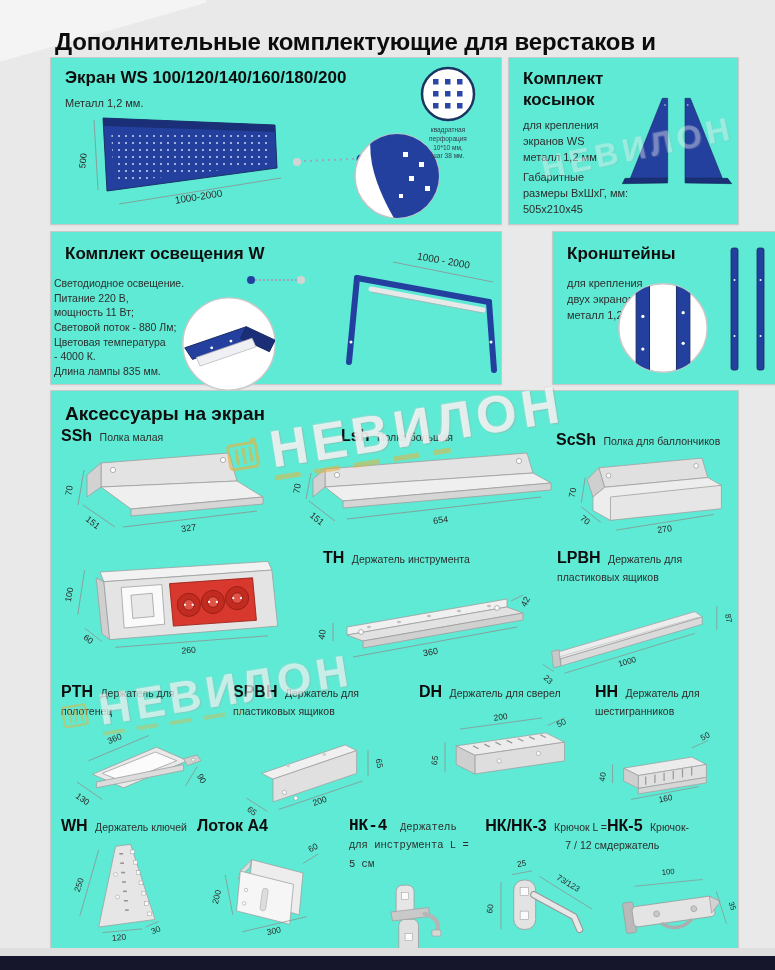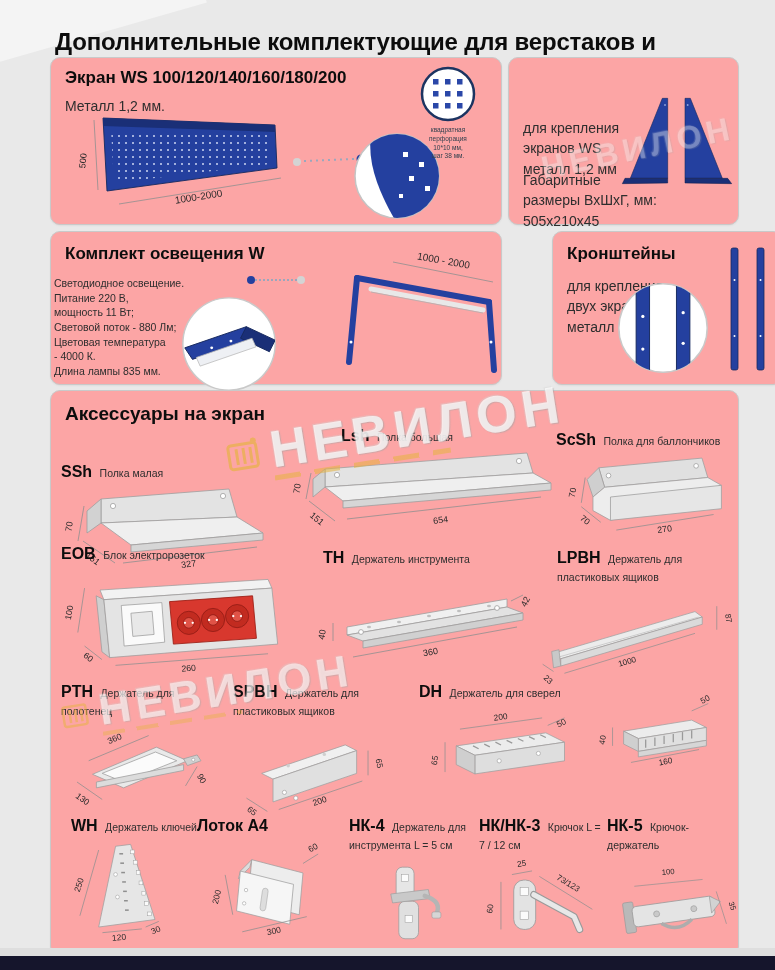--- a/index.html
+++ b/index.html
@@ -11,30 +11,30 @@
   }
   .corner-shape{
     position:absolute;left:-60px;top:-46px;width:260px;height:86px;
     background:#f4f4f4;transform:rotate(-16deg);
   }
   .page-title{
     position:absolute;left:55px;top:12px;width:680px;
     font-size:24px;font-weight:bold;color:#0c0c0c;letter-spacing:-0.2px;
   }
   .panel{
-    position:absolute;background:#fca5a5;border:1px solid #c9c9c9;
-    border-radius:10px;box-shadow:0 1px 2px rgba(0,0,0,.05);
+    position:absolute;background:#5eead4;border:1px solid #c9c9c9;
+    border-radius:1px;box-shadow:0 1px 2px rgba(0,0,0,.05);
   }
   #panel-screen{left:50px;top:57px;width:450px;height:166px;}
   #panel-gussets{left:508px;top:57px;width:229px;height:166px;}
   #panel-light{left:50px;top:231px;width:450px;height:152px;}
   #panel-brackets{left:508px;top:231px;width:229px;height:152px;margin-left:44px;}
   #panel-accessories{left:50px;top:390px;width:687px;height:564px;}
   .ph2{position:absolute;font-size:17px;font-weight:bold;color:#0d0d0d;}
-  .txt{position:absolute;font-size:14px;color:#2e2e2e;line-height:1.45;white-space:pre-line;}
+  .txt{position:absolute;font-size:11px;color:#2e2e2e;line-height:1.45;white-space:pre-line;}
   .tiny{position:absolute;font-size:6.5px;line-height:1.35;color:#33414f;text-align:center;white-space:pre-line;}
   .abs{position:absolute;}
   svg{display:block;overflow:visible;}
   .dl{stroke:#8f8f8f;stroke-width:0.8;}
   .dim{font-size:9px;fill:#2b2b2b;}
   .dim-m{font-size:10px;fill:#2b2b2b;}
   .shape{stroke:#9e9e9e;stroke-width:0.8;}
   .blue{fill:#24409f;stroke:#16295e;stroke-width:0.9;}
   .acc-cell{position:absolute;}
   .acc-label{line-height:1.15;}
@@ -115,20 +115,21 @@
         <rect x="38" y="38" width="5.5" height="5.5"></rect>
     </g>
   </svg>
   <div class="tiny" style="left:358px;top:68px;width:78px;">квадратная
 перфорация
 10*10 мм,
 шаг 38 мм.</div>
 </div>
 
 <div class="panel" id="panel-gussets">
+  <div class="ph2" style="left:14px;top:10px;width:120px;line-height:1.25;">Комплект косынок</div>
   <div class="txt" style="left:14px;top:60px;">для крепления
 экранов WS
 металл 1,2 мм</div>
   <div class="txt" style="left:14px;top:112px;">Габаритные
 размеры ВхШхГ, мм:
 505x210x45</div>
   <svg class="abs" style="left:112px;top:12px;" width="112" height="146" viewBox="0 0 168 146">
     <polygon class="blue" points="62,6 70,6 70,126 14,126"></polygon>
     <polygon points="6,126 70,126 70,133 2,134" fill="#1a2f77" stroke="#101f50" stroke-width="0.8"></polygon>
     <polygon class="blue" points="96,6 104,6 152,126 96,126"></polygon>
@@ -210,21 +211,21 @@
     <circle cx="9.5" cy="34" r="1" fill="#fff"></circle>
       <circle cx="9.5" cy="90" r="1" fill="#fff"></circle>
     <circle cx="35.5" cy="34" r="1" fill="#fff"></circle>
       <circle cx="35.5" cy="90" r="1" fill="#fff"></circle>
   </svg>
 </div>
 
 <div class="panel" id="panel-accessories">
   <div class="acc-title">Аксессуары на экран</div>
 
-  <div class="acc-cell" style="left:6px;top:36px;width:250px;margin-top:36px;">
+  <div class="acc-cell" style="left:6px;top:36px;width:250px;">
     <div class="acc-label" style="margin-left:4px;">
       <span class="code">SSh</span>
       <span class="name">Полка малая</span>
     </div>
     <svg width="250" height="92" viewBox="0 0 250 92" style="margin-top:2px;">
       <line class="dl" x1="27" y1="23" x2="21" y2="58"></line>
       <text class="dim" transform="translate(15,44) rotate(-80)" text-anchor="middle">70</text>
       <polygon class="shape" points="44,16 172,6 180,34 44,40" fill="#e3e3e3"></polygon>
       <polygon class="shape" points="30,28 44,16 44,40 30,50" fill="#d2d2d2"></polygon>
       <polygon class="shape" points="44,40 180,34 206,50 74,62" fill="#efefef"></polygon>
@@ -274,24 +275,20 @@
       <polygon class="shape" points="38,46 50,36 156,26 170,34 56,70 38,60" fill="#ededed"></polygon>
       <polygon class="shape" points="56,46 170,34 170,58 56,70" fill="#e6e6e6"></polygon>
       <line class="dl" x1="26" y1="56" x2="46" y2="72"></line>
       <text class="dim" transform="translate(28,72) rotate(38)" text-anchor="middle">70</text>
       <line class="dl" x1="62" y1="80" x2="162" y2="64"></line>
       <text class="dim" transform="translate(112,82) rotate(-8)" text-anchor="middle">270</text>
     </svg>
   </div>
 
   <div class="acc-cell" style="left:6px;top:154px;width:255px;">
-    <div class="acc-label" style="margin-left:4px;">
-      <span class="code">EOB</span>
-      <span class="name">Блок электророзеток</span>
-    </div>
     <svg width="255" height="112" viewBox="0 0 255 116" style="margin-top:0px;">
       <line class="dl" x1="24" y1="26" x2="17" y2="72"></line>
       <text class="dim" transform="translate(11,52) rotate(-80)" text-anchor="middle">100</text>
       <polygon class="shape" points="40,28 214,17 218,26 44,38" fill="#f2f2f2"></polygon>
       <polygon class="shape" points="36,34 44,38 50,98 42,92" fill="#cfcfcf"></polygon>
       <polygon class="shape" points="44,38 218,26 224,84 50,98" fill="#e4e4e4"></polygon>
       <polygon class="shape" points="62,44 104,41 107,82 65,86" fill="#fafafa"></polygon>
       <polygon class="shape" points="72,52 94,50 96,74 74,76" fill="#e8e8e8"></polygon>
       <polygon points="112,40 198,34 202,78 116,84" fill="#d8382e" stroke="#9c1f16" stroke-width="0.9"></polygon>
       <g stroke="#8e1a14" stroke-width="0.8">
@@ -427,20 +424,24 @@
       <polygon class="shape" points="54,56 150,42 150,62 54,76" fill="#dedede"></polygon>
       <polygon class="shape" points="34,46 54,56 54,76 34,66" fill="#cfcfcf"></polygon>
       <circle cx="80" cy="62" r="2.2" fill="#fff" stroke="#9e9e9e" stroke-width="0.7"></circle>
       <circle cx="122" cy="54" r="2.2" fill="#fff" stroke="#9e9e9e" stroke-width="0.7"></circle>
       <line class="dl" x1="22" y1="42" x2="22" y2="74"></line>
       <text class="dim" transform="translate(14,62) rotate(-80)" text-anchor="middle">65</text>
     </svg>
   </div>
 
   <div class="acc-cell" style="left:540px;top:292px;width:150px;">
+    <div class="acc-label" style="margin-left:4px;width:145px;">
+      <span class="code">HH</span>
+      <span class="name">Держатель для шестигранников</span>
+    </div>
     <svg width="148" height="92" viewBox="0 0 150 100" style="margin-top:4px;">
       <line class="dl" x1="104" y1="26" x2="122" y2="18"></line>
       <text class="dim" transform="translate(120,16) rotate(-28)" text-anchor="middle">50</text>
       <polygon class="shape" points="30,48 104,36 120,44 46,56" fill="#ececec"></polygon>
       <polygon class="shape" points="46,56 120,44 120,58 46,70" fill="#e0e0e0"></polygon>
       <g stroke="#9a9a9a" stroke-width="1.4">
         <line x1="54" y1="57" x2="54" y2="66"></line>
           <line x1="64" y1="55" x2="64" y2="64"></line>
           <line x1="74" y1="53" x2="74" y2="62"></line>
         <line x1="84" y1="51" x2="84" y2="60"></line>
@@ -450,21 +451,21 @@
       <polygon class="shape" points="30,48 46,56 46,70 30,62" fill="#cfcfcf"></polygon>
       <polygon class="shape" points="46,70 120,58 120,64 46,76" fill="#d6d6d6"></polygon>
       <line class="dl" x1="18" y1="44" x2="18" y2="64"></line>
       <text class="dim" transform="translate(10,58) rotate(-80)" text-anchor="middle">40</text>
       <line class="dl" x1="38" y1="82" x2="112" y2="68"></line>
       <text class="dim" transform="translate(76,84) rotate(-11)" text-anchor="middle">160</text>
     </svg>
   </div>
 
   <div class="acc-cell" style="left:6px;top:426px;width:140px;">
-    <div class="acc-label" style="margin-left:14px;width:140px;">
+    <div class="acc-label" style="margin-left:4px;width:140px;">
       <span class="code">WH</span>
       <span class="name">Держатель ключей</span>
     </div>
     <svg width="135" height="108" viewBox="0 0 135 115" style="margin-top:0;">
       <line class="dl" x1="40" y1="16" x2="20" y2="86"></line>
       <text class="dim" transform="translate(22,54) rotate(-72)" text-anchor="middle">250</text>
       <polygon class="shape" points="58,12 74,10 100,90 40,98" fill="#e6e6e6"></polygon>
       <g fill="#fbfbfb" stroke="#9e9e9e" stroke-width="0.5">
         <rect x="74" y="16" width="4" height="4"></rect>
           <rect x="77" y="27" width="4" height="4"></rect>
@@ -507,37 +508,37 @@
       <circle cx="52" cy="58" r="1.8" fill="#fff" stroke="#9e9e9e" stroke-width="0.6"></circle>
       <circle cx="50" cy="72" r="1.8" fill="#fff" stroke="#9e9e9e" stroke-width="0.6"></circle>
       <line class="dl" x1="30" y1="42" x2="38" y2="84"></line>
       <text class="dim" transform="translate(24,66) rotate(-75)" text-anchor="middle">200</text>
       <line class="dl" x1="48" y1="102" x2="116" y2="86"></line>
       <text class="dim" transform="translate(82,104) rotate(-13)" text-anchor="middle">300</text>
     </svg>
   </div>
 
   <div class="acc-cell" style="left:298px;top:426px;width:125px;">
-    <div class="acc-label" style="width:125px;">
+    <div class="acc-label" style="width:125px;font-family:Liberation Mono, monospace;">
       <span class="code">НК-4</span>
       <span class="name">Держатель для инструмента L = 5 см</span>
     </div>
     <svg width="110" height="85" viewBox="0 0 115 95" style="margin-top:6px;margin-left:6px;">
       <rect x="42" y="8" width="20" height="38" rx="7" fill="#e6e6e6" stroke="#9e9e9e" stroke-width="0.9"></rect>
       <rect x="45" y="46" width="22" height="42" rx="7" fill="#e0e0e0" stroke="#9e9e9e" stroke-width="0.9"></rect>
       <rect x="48" y="16" width="8" height="8" fill="#fbfbfb" stroke="#9e9e9e" stroke-width="0.6"></rect>
       <rect x="52" y="62" width="8" height="8" fill="#fbfbfb" stroke="#9e9e9e" stroke-width="0.6"></rect>
       <polygon class="shape" points="36,38 78,33 80,43 38,48" fill="#c9c9c9"></polygon>
       <path d="M74,40 C88,44 92,52 86,62" stroke="#b5b5b5" stroke-width="5" fill="none" stroke-linecap="round"></path>
       <rect x="82" y="58" width="10" height="7" rx="2" fill="#d6d6d6" stroke="#9e9e9e" stroke-width="0.7"></rect>
     </svg>
   </div>
 
   <div class="acc-cell" style="left:428px;top:426px;width:128px;">
-    <div class="acc-label" style="width:128px;">
+    <div class="acc-label" style="width:128px;text-align:right;">
       <span class="code">НК/НК-3</span>
       <span class="name">Крючок L = 7 / 12 см</span>
     </div>
     <svg width="128" height="92" viewBox="0 0 140 100" style="margin-top:2px;">
       <line class="dl" x1="36" y1="20" x2="58" y2="16"></line>
       <text class="dim" transform="translate(47,11) rotate(-8)" text-anchor="middle">25</text>
       <line class="dl" x1="66" y1="22" x2="124" y2="58"></line>
       <text class="dim" transform="translate(96,32) rotate(31)" text-anchor="middle">73/123</text>
       <rect x="38" y="26" width="24" height="54" rx="11" fill="#e3e3e3" stroke="#9a9a9a" stroke-width="0.9"></rect>
       <rect x="45" y="34" width="9" height="9" fill="#fbfbfb" stroke="#9e9e9e" stroke-width="0.6"></rect>

